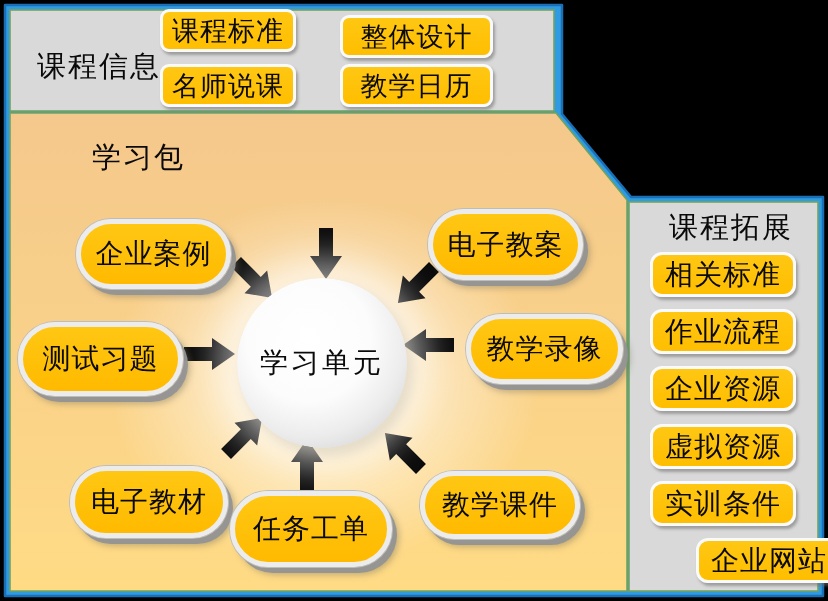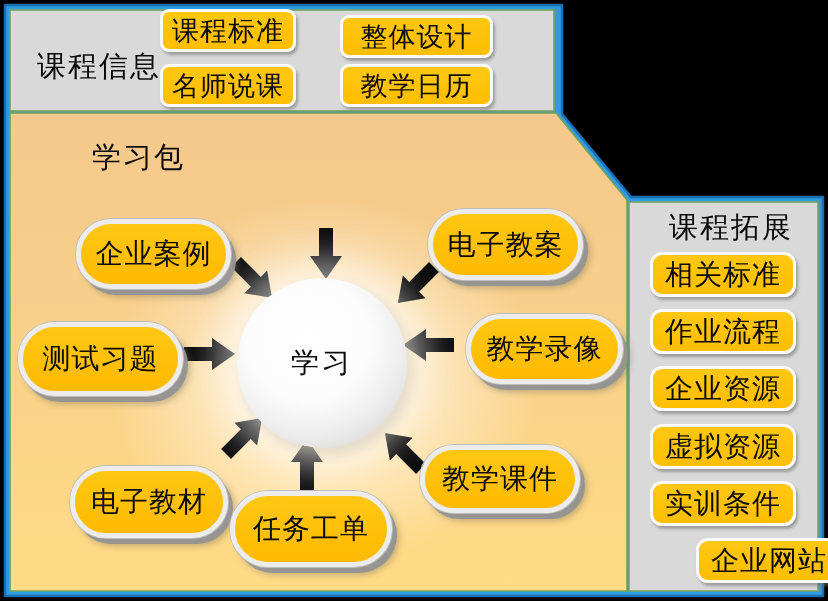--- a/index.html
+++ b/index.html
@@ -38,21 +38,21 @@
     border:5px solid #ececec;border-radius:999px;
     box-shadow:0 0 0 1px #bdbdbd,5px 6px 0 rgba(148,148,148,.95),7px 8px 6px rgba(120,115,95,.45);
     font-size:28px;letter-spacing:1px;white-space:nowrap;cursor:pointer;
   }
   .p1{left:246px;top:148px;width:162px;height:66px;}   
   .p2{left:76px; top:219px;width:155px;height:70px;}   
   .p3{left:428px;top:209px;width:155px;height:71px;}   
   .p4{left:18px; top:322px;width:165px;height:74px;}   
   .p5{left:466px;top:314px;width:157px;height:70px;}   
   .p6{left:70px; top:428px;width:158px;height:72px;margin-top:38px;}   
-  .p7{left:420px;top:445px;width:160px;height:68px;}   
+  .p7{left:420px;top:471px;width:160px;height:68px;}   
   .p8{left:230px;top:491px;width:162px;height:76px;}   
 
   
   .sphere{
     position:absolute;left:237px;top:278px;width:170px;height:170px;border-radius:50%;
     background:radial-gradient(circle at 42% 36%,#ffffff 0%,#fcfcfc 42%,#ececec 66%,#d4d4d4 88%,#c3c3c3 100%);
     box-shadow:0 0 34px 20px rgba(255,255,255,.55),5px 7px 12px rgba(125,110,70,.38);
     display:flex;flex-direction:row;align-items:center;justify-content:center;
     font-size:28px;letter-spacing:3px;line-height:1.35;text-align:center;
   }
@@ -111,20 +111,21 @@
   <div class="pill p2">企业案例</div>
   <div class="pill p3">电子教案</div>
   <div class="pill p4">测试习题</div>
   <div class="pill p5">教学录像</div>
   <div class="pill p6">电子教材</div>
   <div class="pill p7">教学课件</div>
   <div class="pill p8">任务工单</div>
 
   <div class="sphere">
     <span>学习</span>
+    <span>单元</span>
   </div>
 
   <div class="lbl" style="left:669px;top:208px;">课程拓展</div>
   <div class="btn xbtn x0">相关标准</div>
   <div class="btn xbtn x1">作业流程</div>
   <div class="btn xbtn x2">企业资源</div>
   <div class="btn xbtn x3">虚拟资源</div>
   <div class="btn xbtn x4">实训条件</div>
   <div class="btn xbtn x5">企业网站</div>
 

